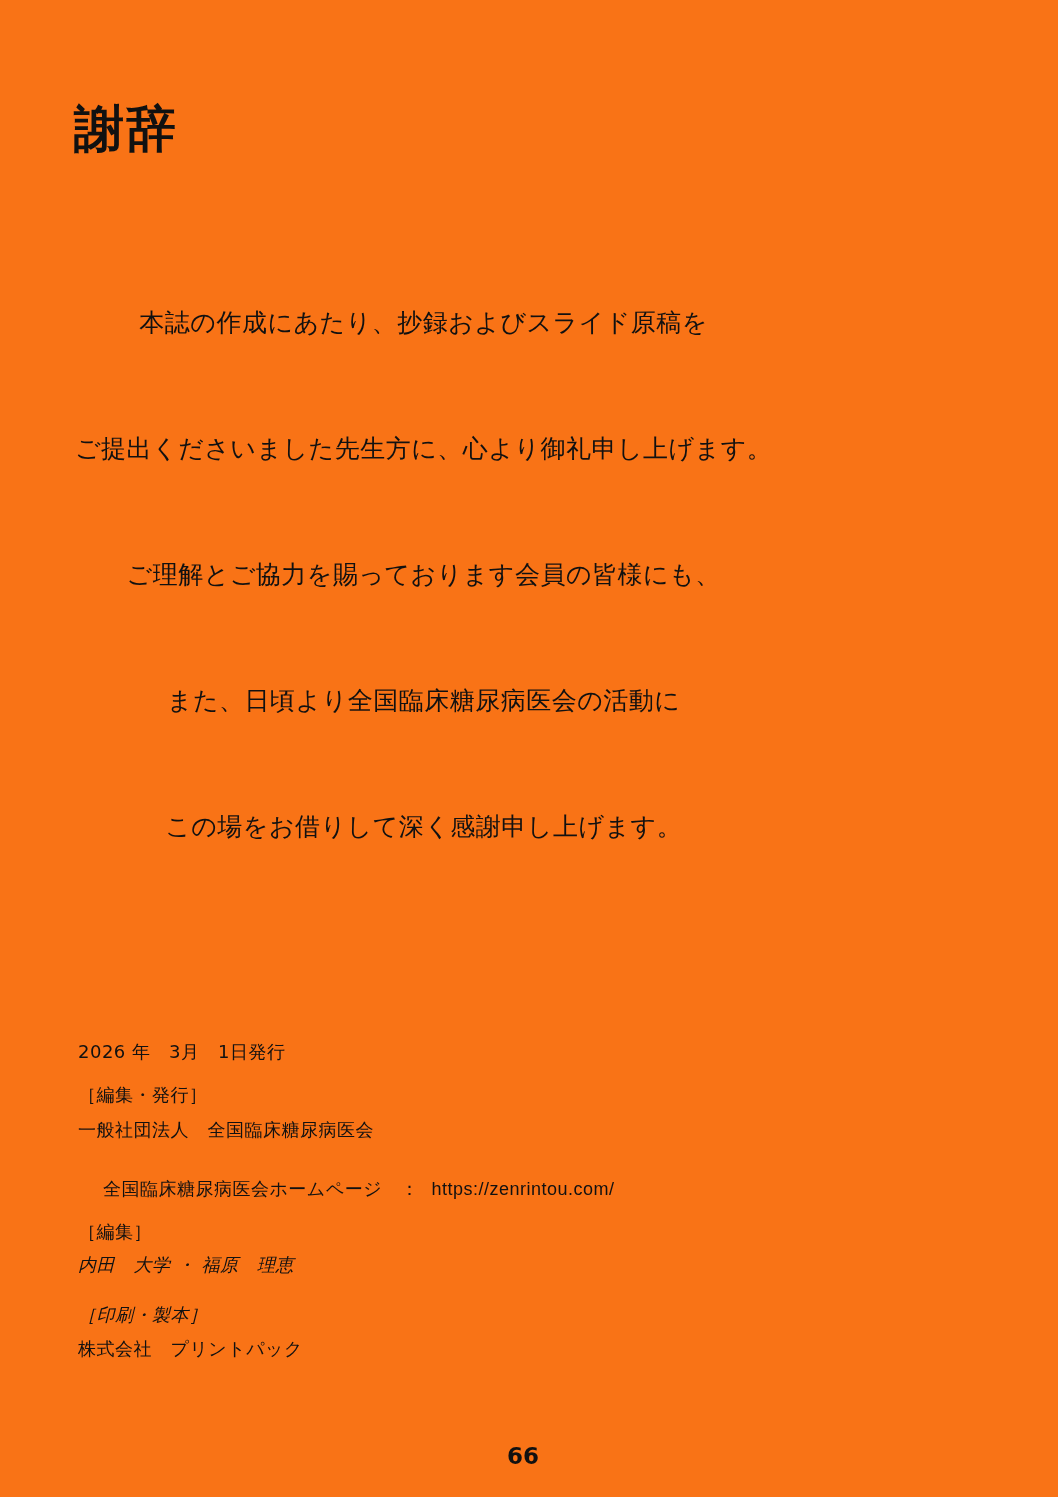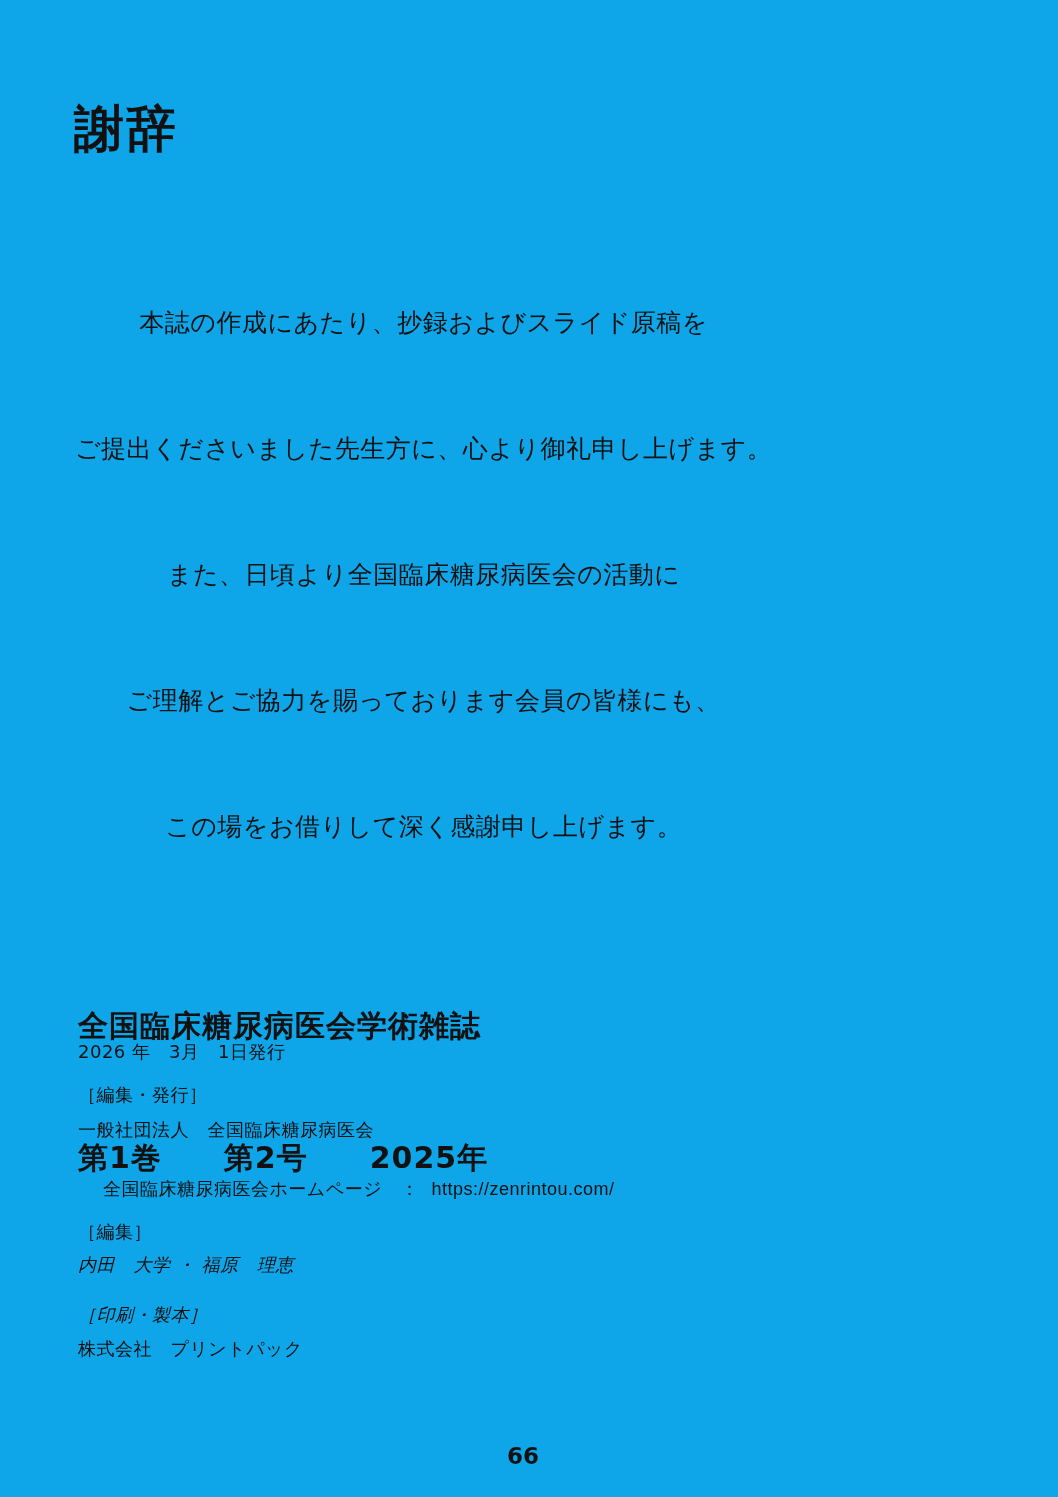--- a/index.html
+++ b/index.html
@@ -8,21 +8,21 @@
     background: #ffffff;
   }
   body {
     font-family: "DejaVu Sans", "Liberation Sans", sans-serif;
     color: #111111;
   }
   .page {
     position: relative;
     width: 1058px;
     height: 1497px;
-    background: #0ea5e9;
+    background: #f97316;
     overflow: hidden;
   }
   .abs { position: absolute; white-space: pre; }
 
   
   .ack-title {
     left: 74px;
     top: 96px;
     font-size: 50px;
     font-weight: 700;
@@ -81,29 +81,25 @@
 </head>
 <body>
 
 <div class="page">
 
   <h1 class="abs ack-title" style="margin:0;">謝辞</h1>
 
   <div class="abs ack-body">
     <div>本誌の作成にあたり、抄録およびスライド原稿を</div>
     <div>ご提出くださいました先生方に、心より御礼申し上げます。</div>
+    <div>ご理解とご協力を賜っております会員の皆様にも、</div>
     <div>また、日頃より全国臨床糖尿病医会の活動に</div>
-    <div>ご理解とご協力を賜っております会員の皆様にも、</div>
     <div>この場をお借りして深く感謝申し上げます。</div>
   </div>
 
-  <div class="abs journal-title">
-    <div>全国臨床糖尿病医会学術雑誌</div>
-    <div>第1巻　　第2号　　2025年</div>
-  </div>
 
   <div class="abs colophon-line c-date">2026 年　3月　1日発行</div>
 
   <div class="abs colophon-line c-editpub">［編集・発行］</div>
 
   <div class="abs colophon-line c-homepage">
     <span>全国臨床糖尿病医会ホームページ　：  </span><span class="url">https://zenrintou.com/</span>
   </div>
 
   <div class="abs colophon-line c-publisher">一般社団法人　全国臨床糖尿病医会</div>

